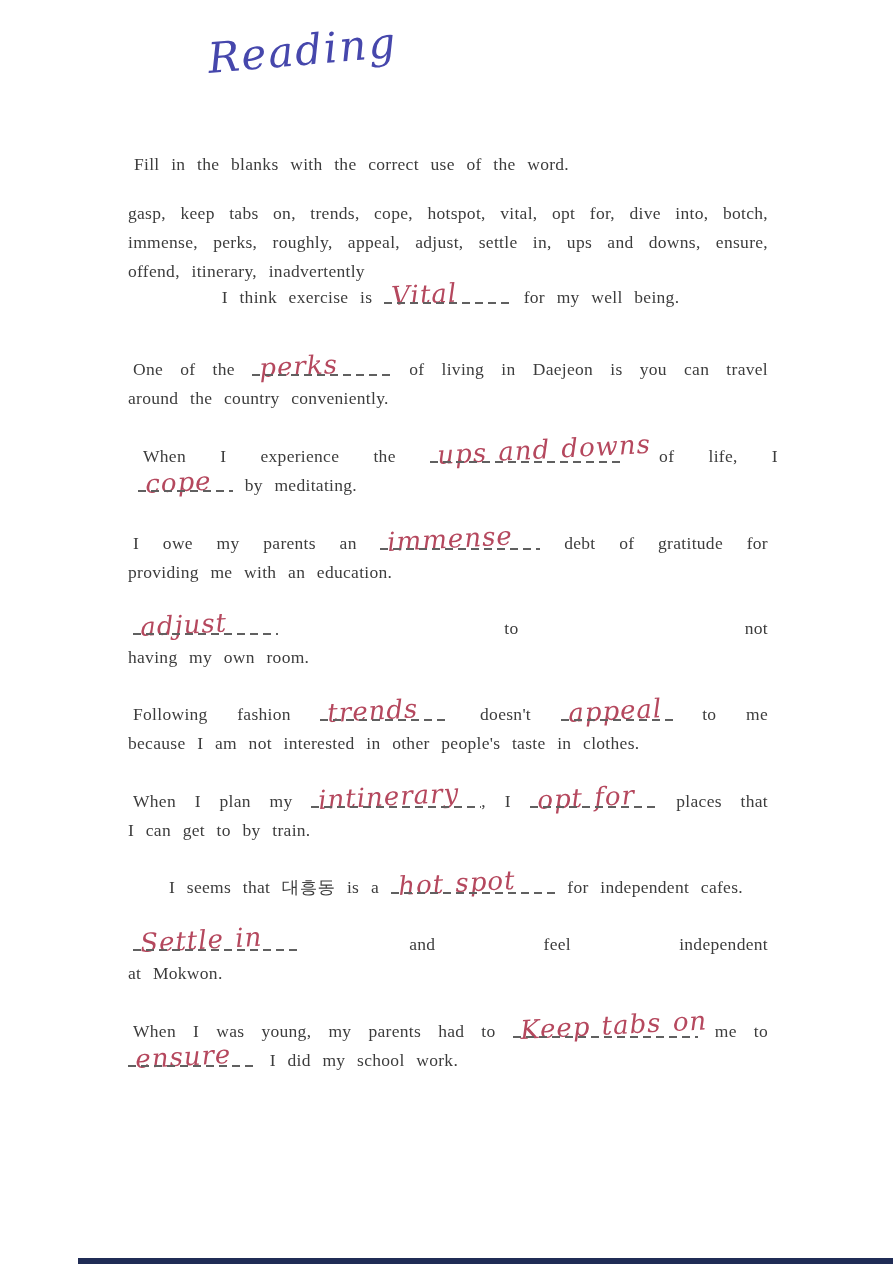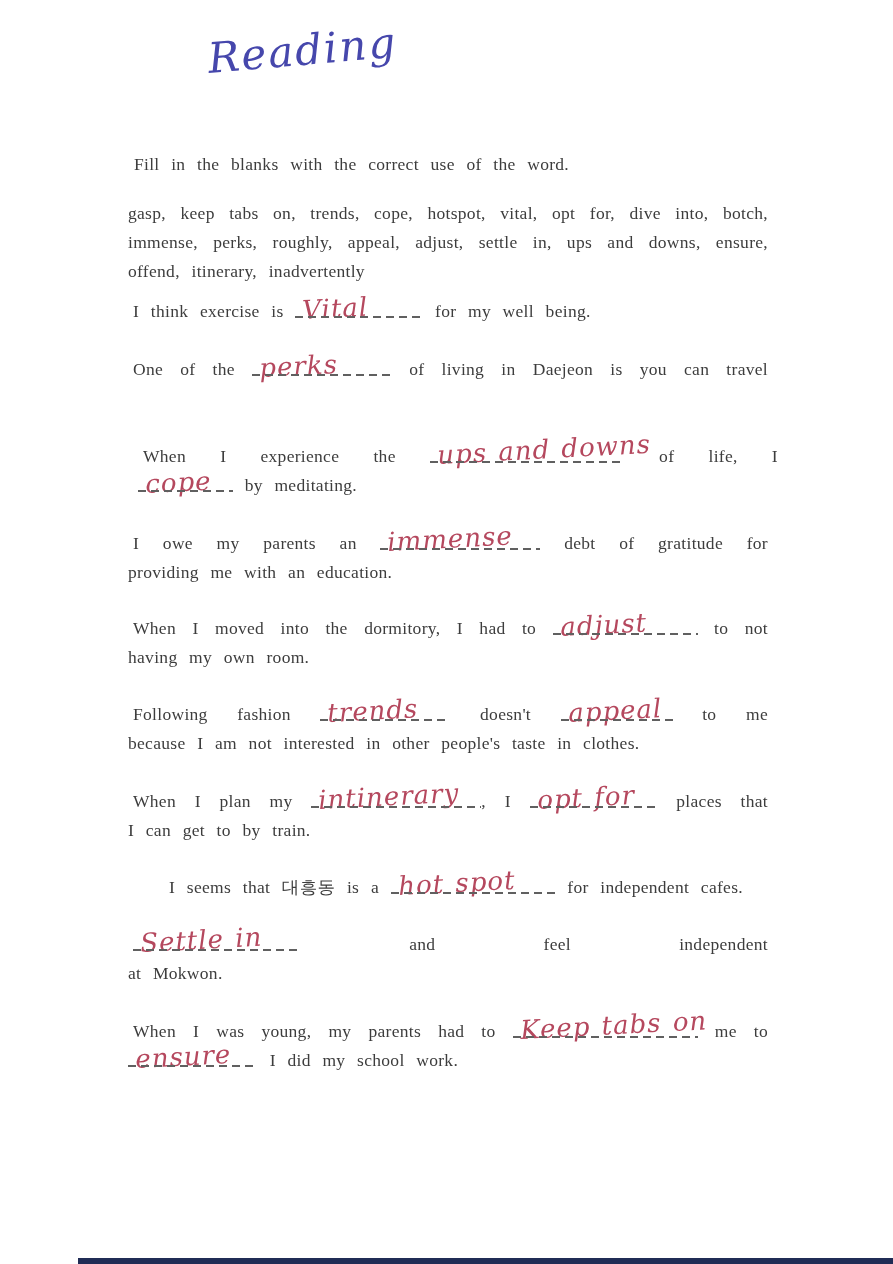--- a/index.html
+++ b/index.html
@@ -101,36 +101,37 @@
 
 <div class="page">
 
   <div class="hand-title">Reading</div>
 
   <p class="textblock instruction" style="top:150px">Fill in the blanks with the correct use of the word.</p>
 
   <p class="textblock word-bank" style="top:199px">gasp, keep tabs on, trends, cope, hotspot, vital, opt for, dive into, botch, immense, perks, roughly, appeal, adjust, settle in, ups and downs, ensure, offend, itinerary, inadvertently</p>
 
   <div id="sentences">
-      <p class="sentence" style="top: 297px;">
+      <p class="sentence" style="top: 283px; text-align: center;">
         <span class="line first"><span>I think exercise is</span> <span class="blank" style="width: 128px;"><span class="answer">Vital</span></span> <span>for my well being.</span></span>
       </p>
       <p class="sentence" style="top: 355px;">
         <span class="line first j"><span>One of the</span> <span class="blank" style="width: 140px;"><span class="answer">perks</span></span> <span>of living in Daejeon is you can travel</span></span>
+        <span class="line"><span>around the country conveniently.</span></span>
       </p>
       <p class="sentence" style="top: 442px; margin-left: 10px;">
         <span class="line first j"><span>When I experience the</span> <span class="blank" style="width: 195px;"><span class="answer">ups and downs</span></span> <span>of life, I</span></span>
         <span class="line"><span class="blank" style="width: 95px;"><span class="answer">cope</span></span> <span>by meditating.</span></span>
       </p>
       <p class="sentence" style="top: 529px;">
         <span class="line first j"><span>I owe my parents an</span> <span class="blank" style="width: 160px;"><span class="answer">immense</span></span> <span>debt of gratitude for</span></span>
         <span class="line"><span>providing me with an education.</span></span>
       </p>
       <p class="sentence" style="top: 614px;">
-        <span class="line first j"><span>When I moved into the dormitory, I had to</span> <span class="blank" style="width: 145px;"><span class="answer">adjust</span></span> <span>to not</span></span>
+        <span class="line first j"> <span class="blank" style="width: 145px;"><span class="answer">adjust</span></span> <span>to not</span></span>
         <span class="line"><span>having my own room.</span></span>
       </p>
       <p class="sentence" style="top: 700px;">
         <span class="line first j"><span>Following fashion</span> <span class="blank" style="width: 130px;"><span class="answer">trends</span></span> <span>doesn't</span> <span class="blank" style="width: 112px;"><span class="answer">appeal</span></span> <span>to me</span></span>
         <span class="line"><span>because I am not interested in other people's taste in clothes.</span></span>
       </p>
       <p class="sentence" style="top: 787px;">
         <span class="line first j"><span>When I plan my</span> <span class="blank" style="width: 170px;"><span class="answer">intinerary</span></span><span>, I</span> <span class="blank" style="width: 128px;"><span class="answer">opt for</span></span> <span>places that</span></span>
         <span class="line"><span>I can get to by train.</span></span>
       </p>

